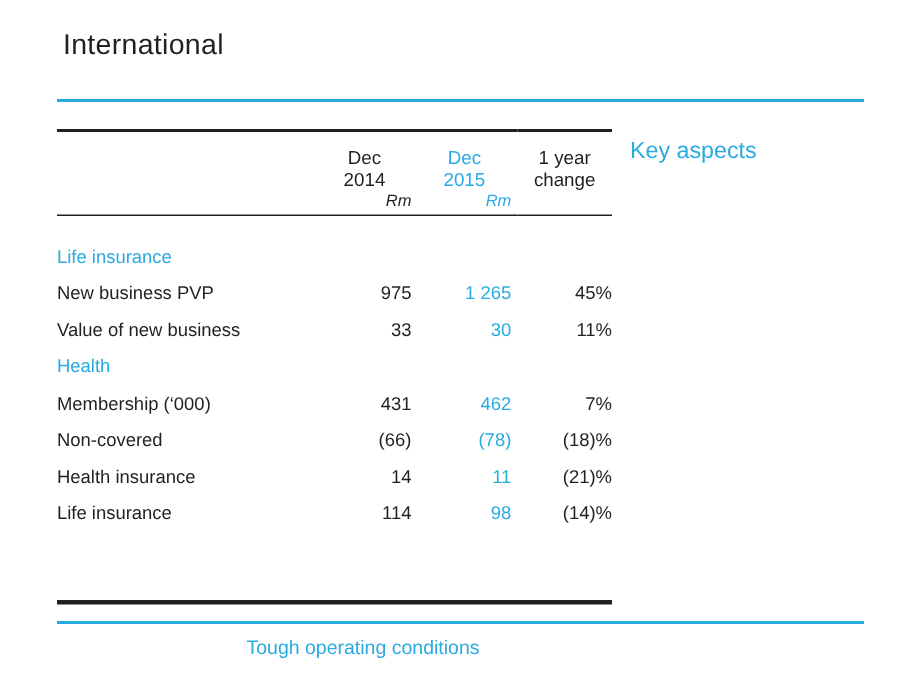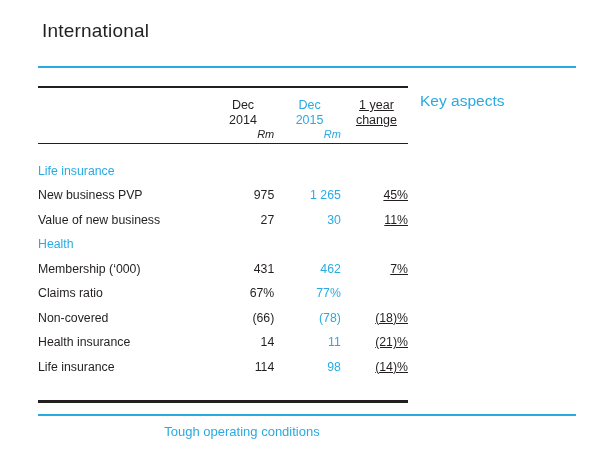--- a/index.html
+++ b/index.html
@@ -50,21 +50,21 @@
     border-collapse: collapse;
     font-size: 12.3px;
   }
   table.fin td, table.fin th {
     padding: 0;
     font-weight: normal;
     vertical-align: bottom;
   }
   .col-label { width: 178px; text-align: left; }
   .col-num   { width: 64px;  text-align: right; padding-right: 4px !important; }
-  .col-chg   { width: 64px;  text-align: right; text-decoration: underline; }
+  .col-chg   { width: 64px;  text-align: right; }
 
   tr.head-rule td {
     border-top: 2.5px solid #231f20;
     height: 6px;
   }
   tr.head td {
     padding-top: 4px !important;
     font-size: 12.5px;
     line-height: 15px;
     text-align: center;
@@ -205,43 +205,37 @@
           <td class="col-chg"></td>
         </tr>
         <tr class="data">
           <td class="col-label">New business PVP</td>
           <td class="col-num">975</td>
           <td class="col-num blue">1 265</td>
           <td class="col-chg">45%</td>
         </tr>
         <tr class="data">
           <td class="col-label">Value of new business</td>
-          <td class="col-num">27</td>
+          <td class="col-num">33</td>
           <td class="col-num blue">30</td>
           <td class="col-chg">11%</td>
         </tr>
         <tr class="section">
           <td class="col-label">Health</td>
           <td class="col-num"></td>
           <td class="col-num blue"></td>
           <td class="col-chg"></td>
         </tr>
         <tr class="data">
           <td class="col-label">Membership (‘000)</td>
           <td class="col-num">431</td>
           <td class="col-num blue">462</td>
           <td class="col-chg">7%</td>
         </tr>
         <tr class="data">
-          <td class="col-label">Claims ratio</td>
-          <td class="col-num">67%</td>
-          <td class="col-num blue">77%</td>
-          <td class="col-chg"></td>
-        </tr>
-        <tr class="data">
           <td class="col-label">Non-covered</td>
           <td class="col-num">(66)</td>
           <td class="col-num blue">(78)</td>
           <td class="col-chg">(18)%</td>
         </tr>
         <tr class="data">
           <td class="col-label">Health insurance</td>
           <td class="col-num">14</td>
           <td class="col-num blue">11</td>
           <td class="col-chg">(21)%</td>

